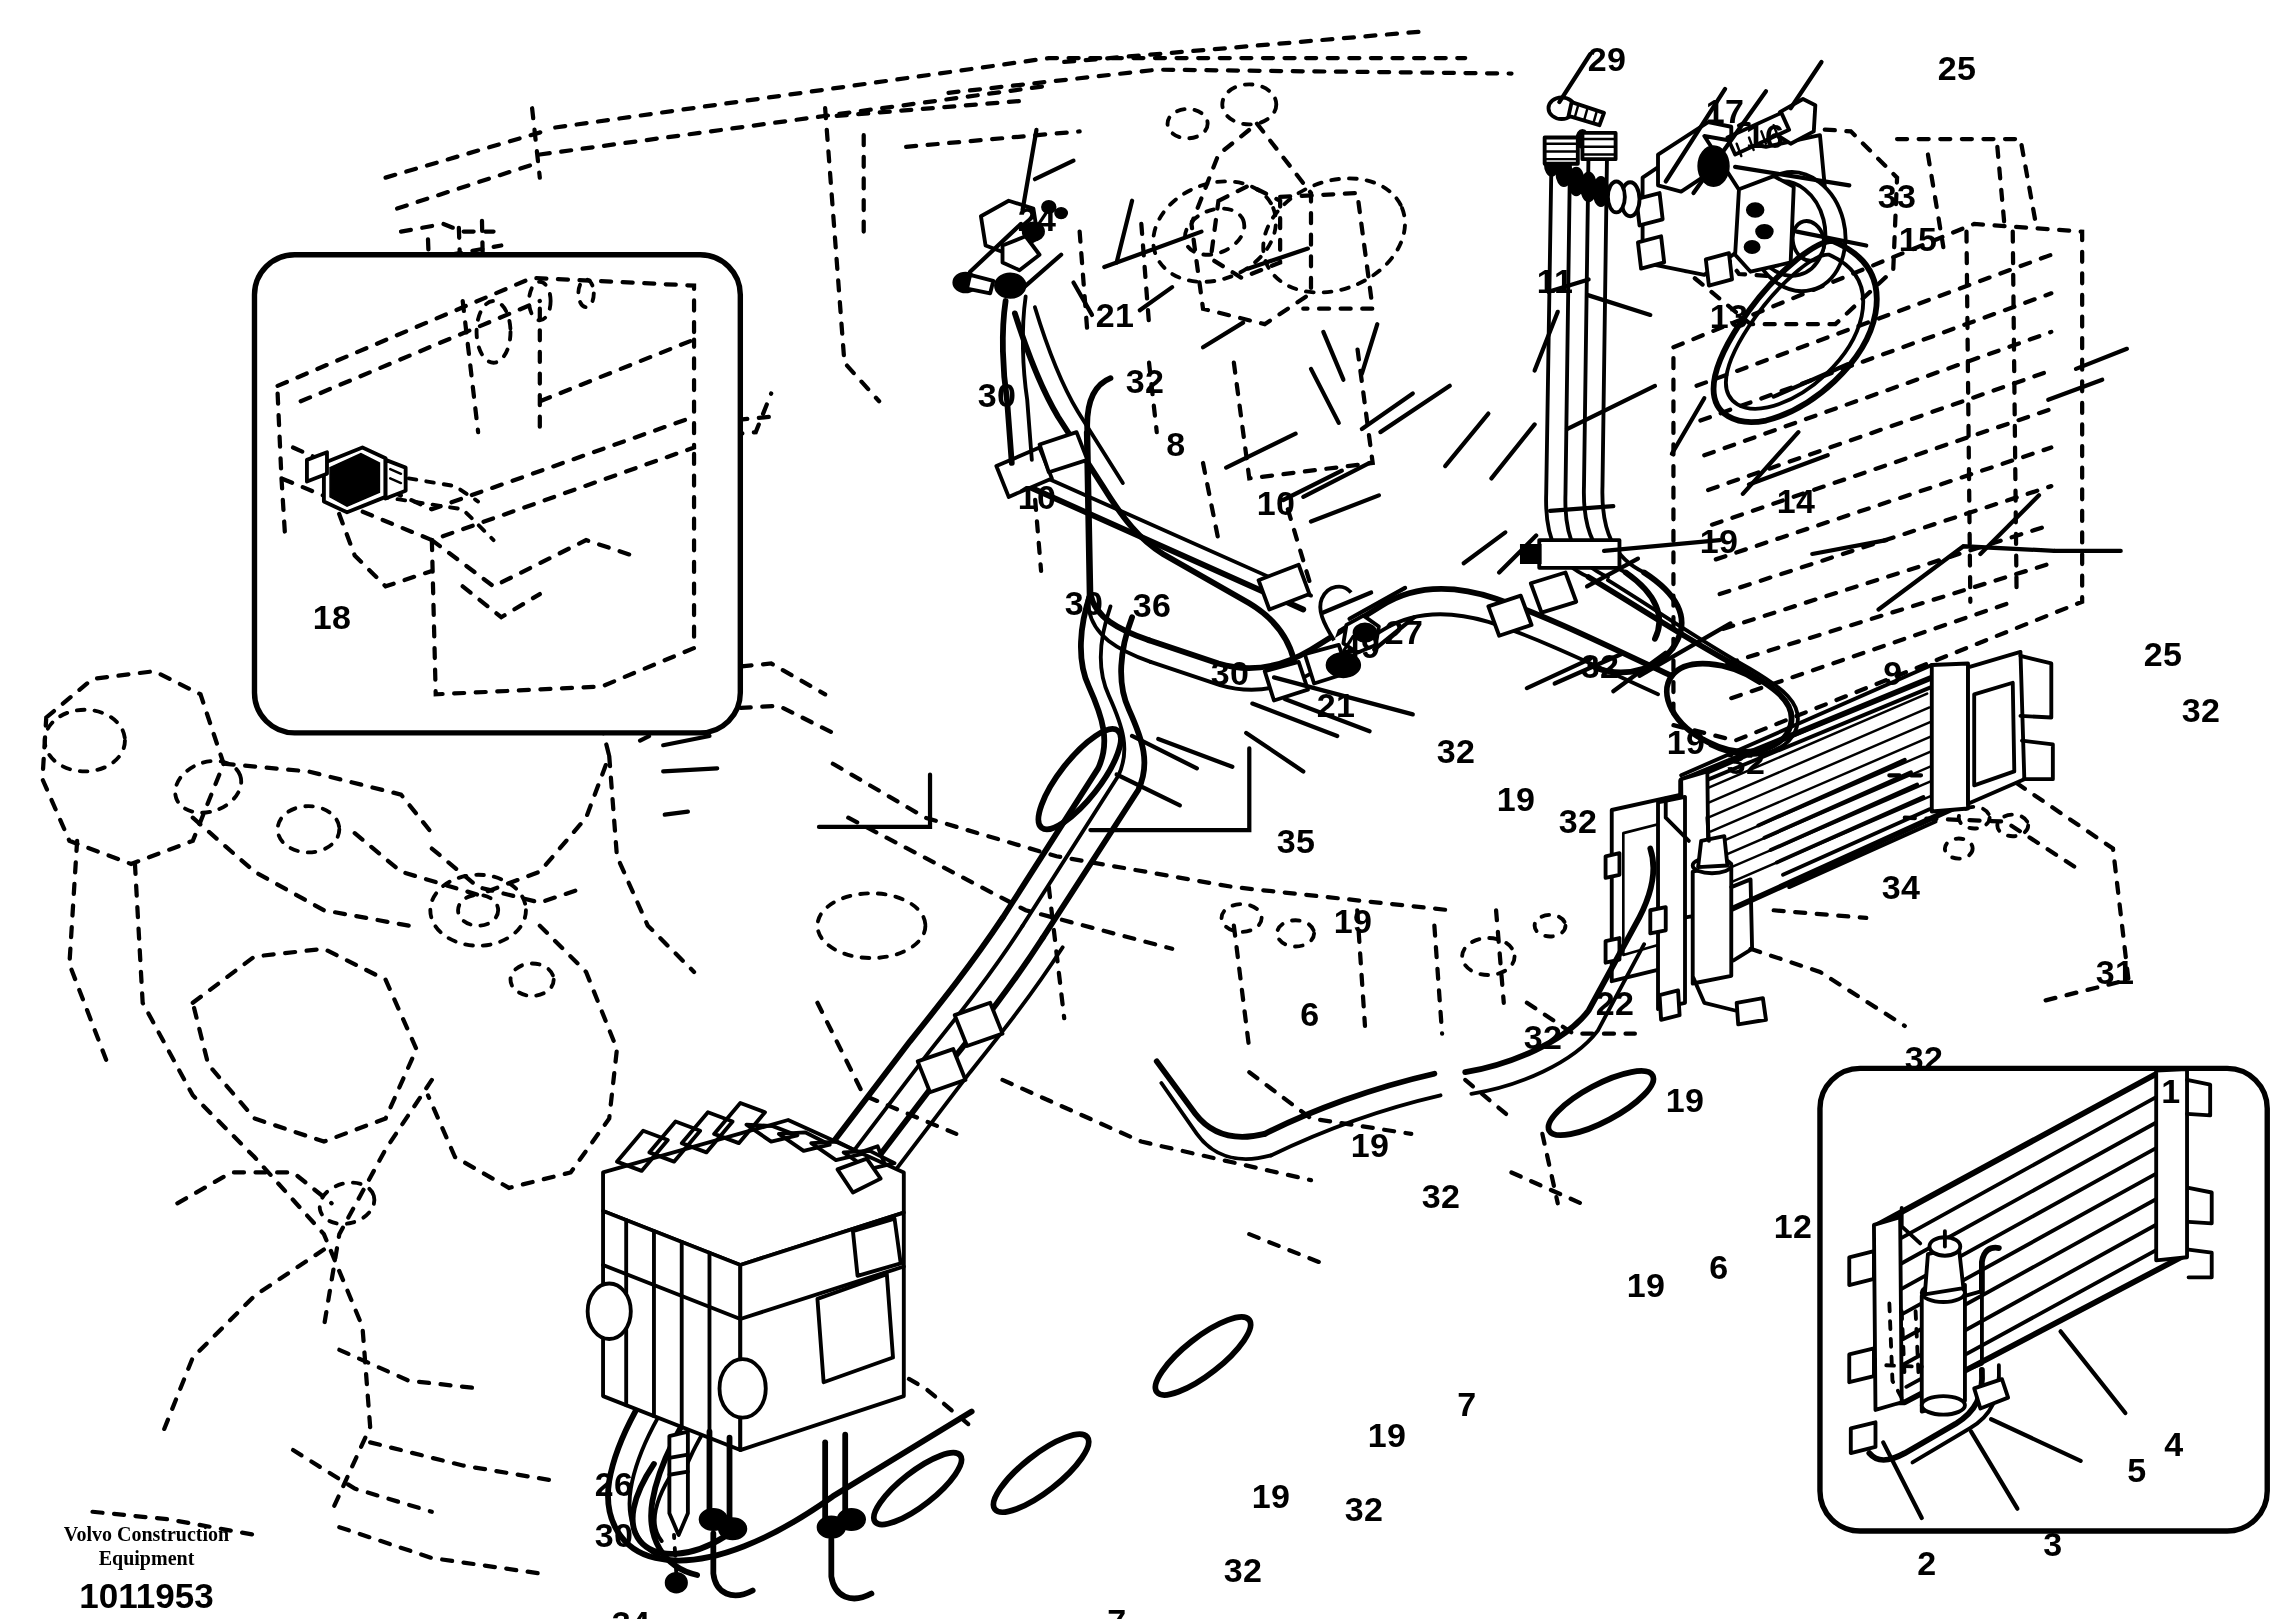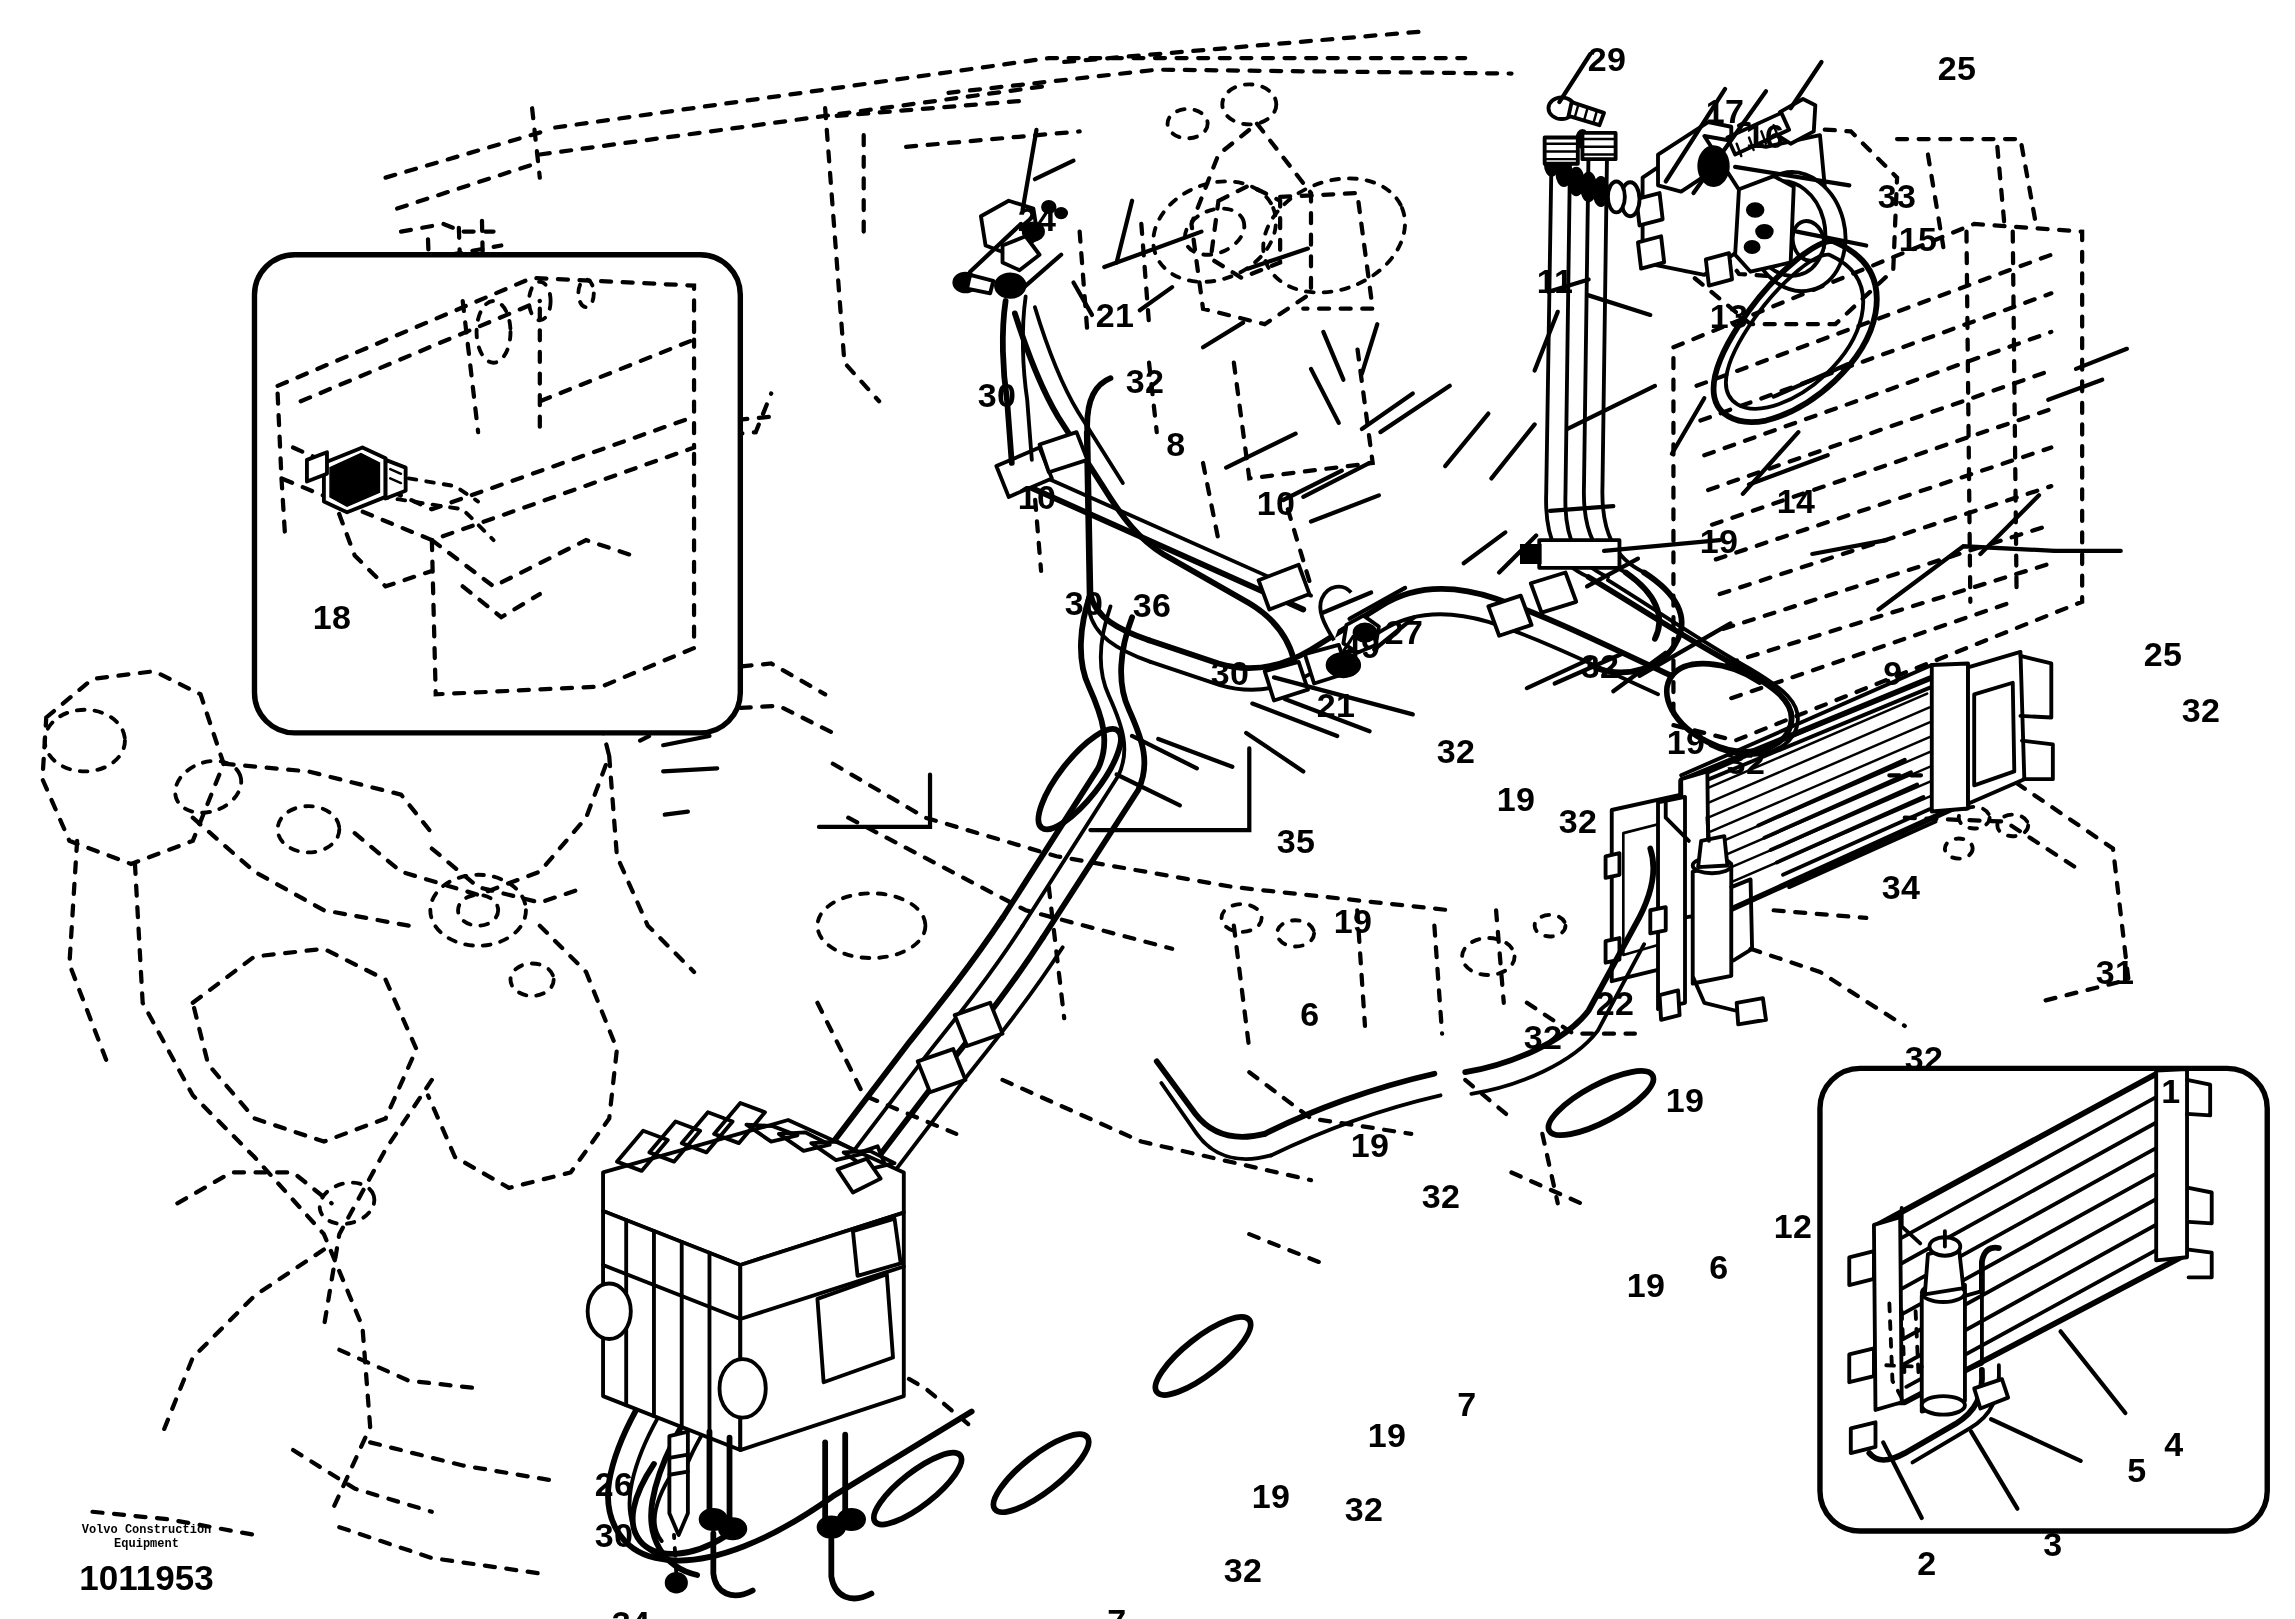--- a/index.html
+++ b/index.html
@@ -41,23 +41,23 @@
   }
   
   #footer-block {
     position: absolute;
     left: 23px;
     top: 1523px;
     width: 247px;
     text-align: center;
   }
   .brand-line {
-    font-family: Liberation Mono, monospace;
+    font-family: Liberation Serif, serif;
     font-weight: bold;
-    font-size: 12px;
+    font-size: 20px;
     line-height: 1.18;
     color: #000000;
   }
   #part-number {
     font-family: "Liberation Sans", sans-serif;
     font-weight: bold;
     font-size: 35px;
     line-height: 1.15;
     margin-top: 6.2px;
     color: #000000;

